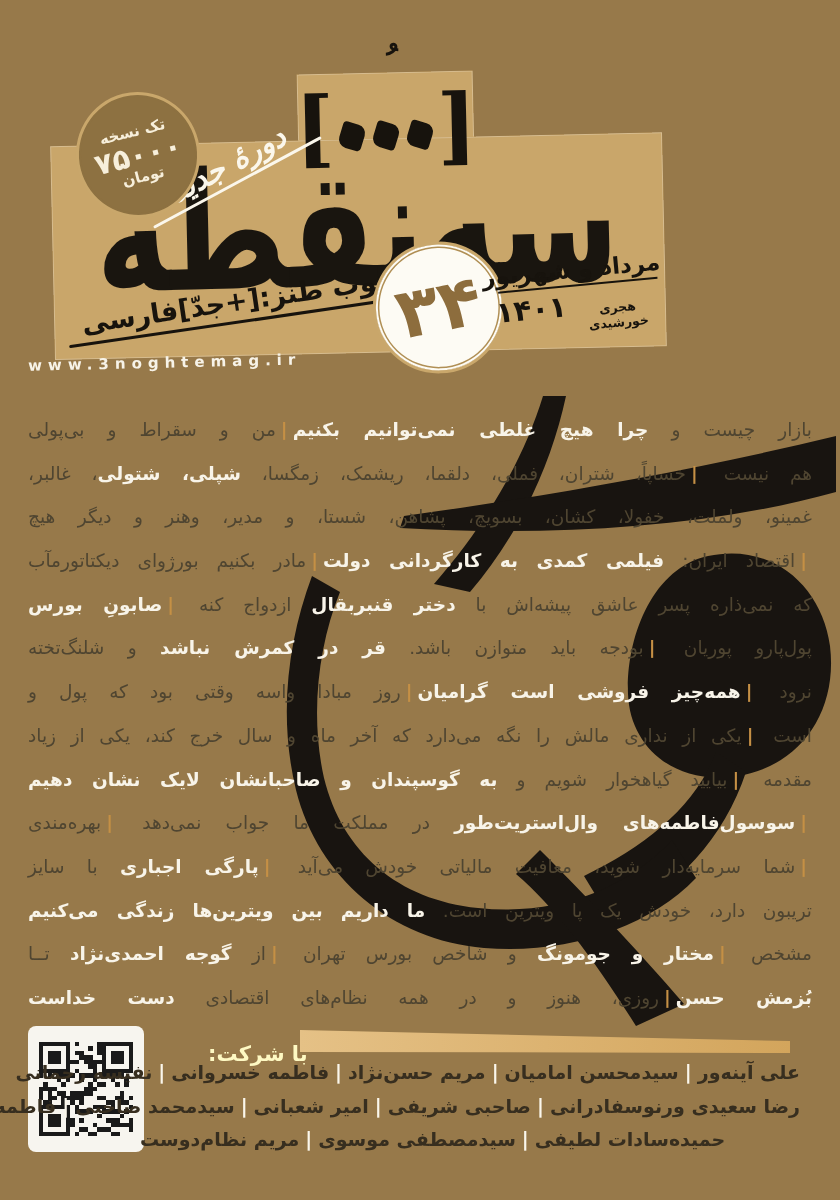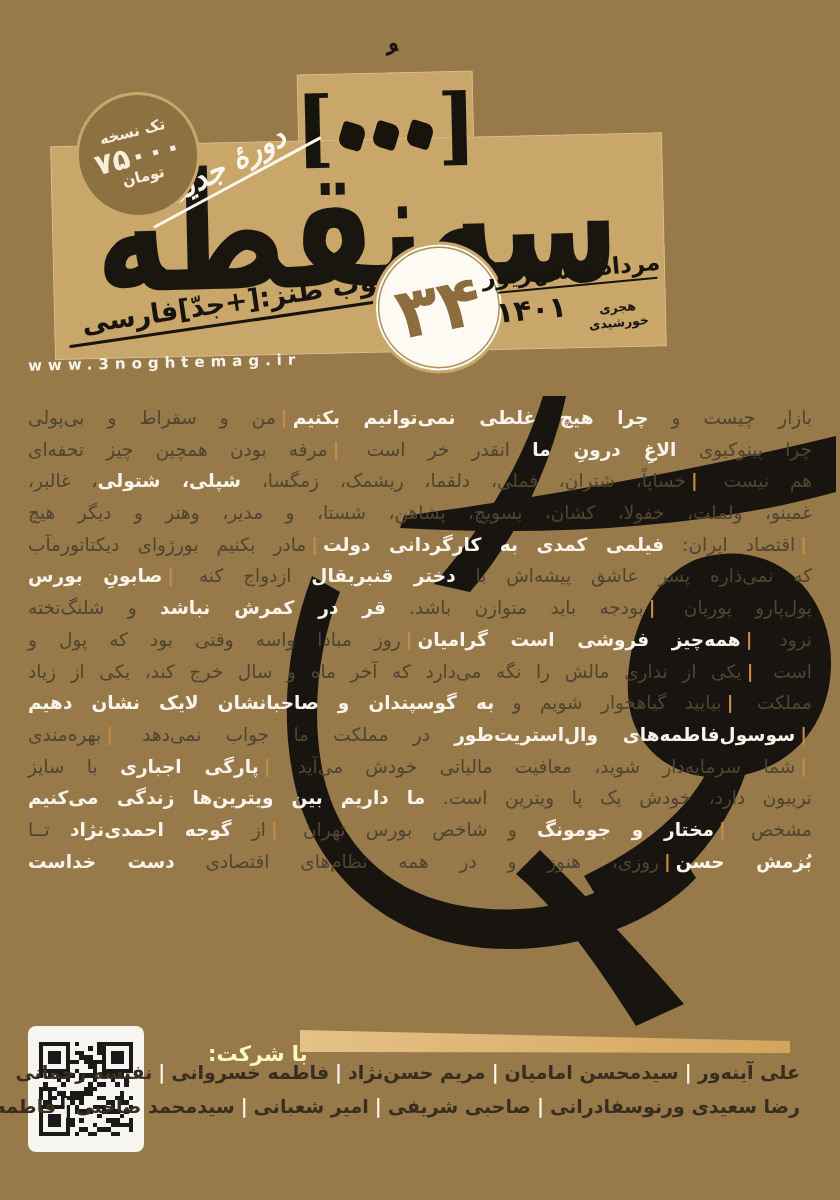--- a/index.html
+++ b/index.html
@@ -48,21 +48,21 @@
   #date-block .d2{display:flex;align-items:baseline;justify-content:center;gap:4px;}
   #date-block .yr{font-size:29px;font-weight:bold;}
   #date-block .cal{font-size:12.5px;font-weight:bold;}
 
   
   #callig{position:absolute;left:0;top:0;z-index:1;}
 
   
   #body-lines{position:absolute;left:28px;top:402px;width:784px;z-index:2;}
   .bline{height:31.7px;line-height:31.7px;font-size:18.5px;text-align:justify;text-align-last:justify;
-         white-space:nowrap;overflow:visible;}
+         white-space:nowrap;overflow:visible;margin-top:12px;}
   .bline .r{color:#4f4531;font-weight:500;}
   .bline .b{color:#f8f4e9;font-weight:bold;}
   .bline .s{color:#c59045;font-weight:bold;padding:0 5px;}
 
   
   #qr-box{position:absolute;left:28px;top:1026px;width:116px;height:126px;background:#f7f5ef;border-radius:8px;
           display:flex;align-items:center;justify-content:center;z-index:3;}
   #ribbon{position:absolute;left:300px;top:1028px;width:490px;height:26px;z-index:2;
           background:linear-gradient(90deg,#e5c186,#d3a55c);
           clip-path:polygon(0 8%,100% 50%,100% 96%,0 92%);}
@@ -130,29 +130,28 @@
       <path d="M836,436 C688,472 534,498 404,516 L400,528 C540,536 700,530 836,492 Z"></path>
       <path d="M708,556 C772,542 822,586 830,646 C838,712 800,766 738,776 C676,786 630,748 628,694 C626,638 652,568 708,556 Z"></path>
       <path d="M746,772 C724,838 678,888 612,922 L584,876 C646,846 696,806 716,752 Z"></path>
       <path d="M312,576 C288,640 278,716 296,790 C318,878 392,940 484,948 C566,955 648,928 696,878 L672,840 C624,892 552,916 478,908 C398,900 342,852 324,778 C310,716 318,646 340,592 Z"></path>
       <path d="M540,850 C584,894 636,948 684,1004 L636,1026 C596,962 556,908 516,874 Z"></path>
     </g>
   </svg>
 
   <div id="body-lines">
       <div class="bline"><span class="r">بازار چیست و </span><span class="b">چرا هیچ غلطی نمی‌توانیم بکنیم</span><span class="s">|</span><span class="r">من و سقراط و بی‌پولی</span></div>
-      <div class="bline"><span class="r">چرا پینوکیوی </span><span class="b">الاغِ درونِ ما</span><span class="r"> انقدر خر است </span><span class="s">|</span><span class="r">مرفه بودن همچین چیز تحفه‌ای</span></div>
       <div class="bline"><span class="r">هم نیست </span><span class="s">|</span><span class="r">خساپاً، شتران، فملی، دلقما، ریشمک، زمگسا، </span><span class="b">شپلی، شتولی</span><span class="r">، غالبر،</span></div>
       <div class="bline"><span class="r">غمینو، ولملت، خفولا، کشان، بسویچ، پشاهن، شستا، و مدیر، وهنر و دیگر هیچ</span></div>
       <div class="bline"><span class="s">|</span><span class="r">اقتصاد ایران: </span><span class="b">فیلمی کمدی به کارگردانی دولت</span><span class="s">|</span><span class="r">مادر بکنیم بورژوای دیکتاتورمآب</span></div>
       <div class="bline"><span class="r">که نمی‌ذاره پسر عاشق پیشه‌اش با </span><span class="b">دختر قنبربقال</span><span class="r"> ازدواج کنه </span><span class="s">|</span><span class="b">صابونِ بورس</span></div>
       <div class="bline"><span class="r">پول‌پارو پوریان </span><span class="s">|</span><span class="r">بودجه باید متوازن باشد. </span><span class="b">قر در کمرش نباشد</span><span class="r"> و شلنگ‌تخته</span></div>
       <div class="bline"><span class="r">نرود </span><span class="s">|</span><span class="b">همه‌چیز فروشی است گرامیان</span><span class="s">|</span><span class="r">روز مبادا واسه وقتی بود که پول و</span></div>
       <div class="bline"><span class="r">است </span><span class="s">|</span><span class="r">یکی از نداری مالش را نگه می‌دارد که آخر ماه و سال خرج کند، یکی از زیاد</span></div>
-      <div class="bline"><span class="r">مملکت </span><span class="s">|</span><span class="r">بیایید گیاهخوار شویم و </span><span class="b">به گوسپندان و صاحبانشان لایک نشان دهیم</span></div>
+      <div class="bline"><span class="r">مقدمه </span><span class="s">|</span><span class="r">بیایید گیاهخوار شویم و </span><span class="b">به گوسپندان و صاحبانشان لایک نشان دهیم</span></div>
       <div class="bline"><span class="s">|</span><span class="b">سوسول‌فاطمه‌های وال‌استریت‌طور</span><span class="r"> در مملکت ما جواب نمی‌دهد </span><span class="s">|</span><span class="r">بهره‌مندی</span></div>
       <div class="bline"><span class="s">|</span><span class="r">شما سرمایه‌دار شوید، معافیت مالیاتی خودش می‌آید </span><span class="s">|</span><span class="b">پارگی اجباری</span><span class="r"> با سایز</span></div>
       <div class="bline"><span class="r">تریبون دارد، خودش یک پا ویترین است. </span><span class="b">ما داریم بین ویترین‌ها زندگی می‌کنیم</span></div>
       <div class="bline"><span class="r">مشخص </span><span class="s">|</span><span class="b">مختار و جومونگ</span><span class="r"> و شاخص بورس تهران </span><span class="s">|</span><span class="r">از </span><span class="b">گوجه احمدی‌نژاد</span><span class="r"> تــا</span></div>
       <div class="bline"><span class="b">بُزمش حسن</span><span class="s">|</span><span class="r">روزی، هنوز و در همه نظام‌های اقتصادی </span><span class="b">دست خداست</span></div>
     </div>
 
   <div id="qr-box">
     <svg id="qr-svg" width="94" height="94" viewBox="0 0 21 21" shape-rendering="crispEdges">
         <g fill="#1a1a1a">
@@ -294,15 +293,16 @@
           <rect x="1" y="15" width="5" height="5" fill="#f7f5ef"></rect>
           <rect x="2" y="16" width="3" height="3"></rect>
         </g>
       </svg>
   </div>
   <div id="ribbon"></div>
   <div id="credits-label">با شرکت:</div>
   <div id="names">
       <div class="nline"><span class="n">علی آینه‌ور</span><span class="s">|</span><span class="n">سیدمحسن امامیان</span><span class="s">|</span><span class="n">مریم حسن‌نژاد</span><span class="s">|</span><span class="n">فاطمه خسروانی</span><span class="s">|</span><span class="n">نفیسه رحمانی</span></div>
       <div class="nline"><span class="n">رضا سعیدی ورنوسفادرانی</span><span class="s">|</span><span class="n">صاحبی شریفی</span><span class="s">|</span><span class="n">امیر شعبانی</span><span class="s">|</span><span class="n">سیدمحمد صاحبی</span><span class="s">|</span><span class="n">فاطمه فهیمی</span></div>
+      <div class="nline"><span class="n">حمیده‌سادات لطیفی</span><span class="s">|</span><span class="n">سیدمصطفی موسوی</span><span class="s">|</span><span class="n">مریم نظام‌دوست</span></div>
     </div>
 
 </div>
 
 </body></html>

